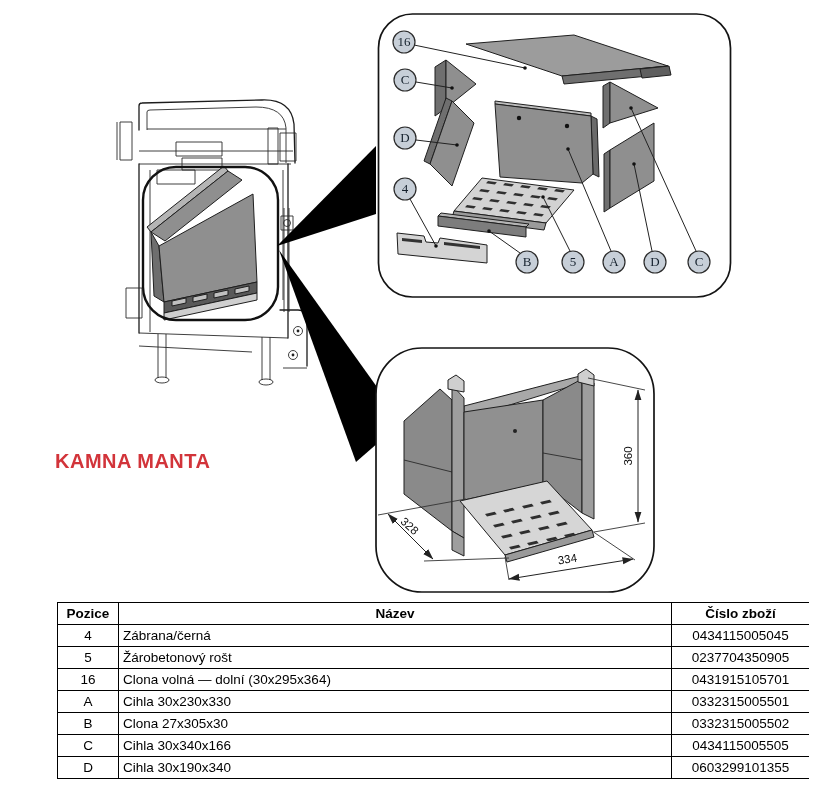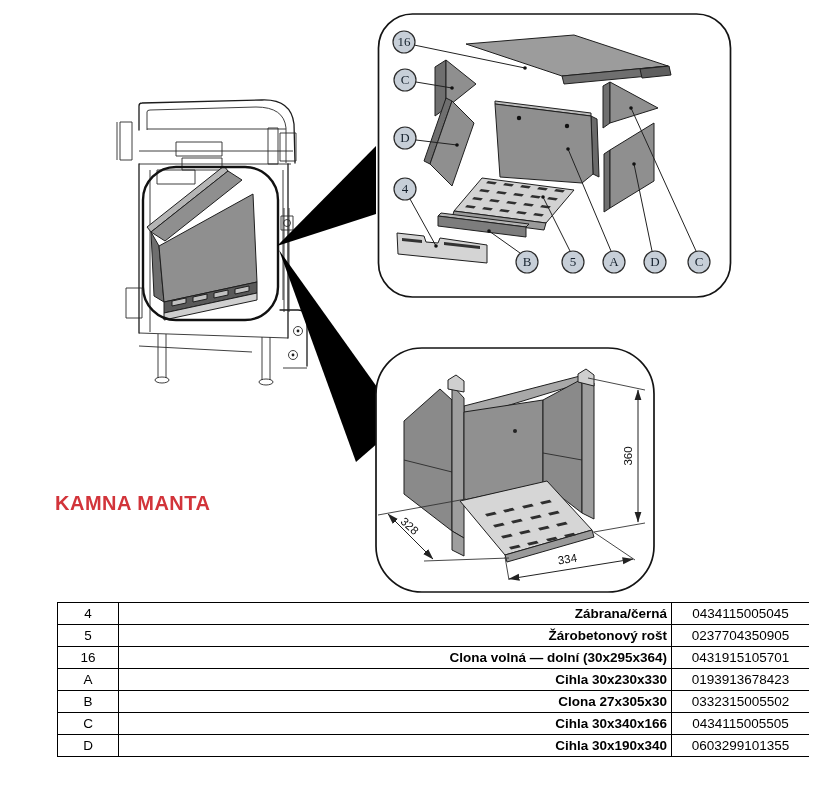--- a/index.html
+++ b/index.html
@@ -8,27 +8,27 @@
   svg text{font-family:"Liberation Serif",serif;}
   .circ-lbl{font-size:13px;fill:#14202c;}
   .dim-lbl{font-family:"Liberation Sans",sans-serif;font-size:11.5px;fill:#111;}
   .ln{fill:none;stroke:#1c1c1c;stroke-width:1.3;stroke-linejoin:round;stroke-linecap:round;}
   .ln-thin{fill:none;stroke:#2a2a2a;stroke-width:0.9;stroke-linejoin:round;}
   .part{stroke:#1f1f1f;stroke-width:1;stroke-linejoin:round;}
   .leader{stroke:#222;stroke-width:1;fill:none;}
   .ext{stroke:#333;stroke-width:0.9;fill:none;}
   .dim{stroke:#222;stroke-width:1;fill:none;}
   #title{position:absolute;left:55px;top:450px;font-size:20px;font-weight:700;
-         letter-spacing:0.5px;color:#d2343a;margin-top:42px;}
+         letter-spacing:0.5px;color:#d2343a;}
   #parts-table{position:absolute;left:57px;top:602px;width:752px;border-collapse:collapse;
          font-size:13.5px;color:#000;table-layout:fixed;}
   #parts-table th,#parts-table td{border:1.5px solid #000;height:19px;padding:1px 4px;overflow:hidden;}
   #parts-table th{font-weight:700;text-align:center;}
   td.c{text-align:center;}
-  td.l{text-align:right;padding-left:5px;font-weight:bold;}
+  td.l{text-align:left;padding-left:5px;}
 </style>
 </head>
 <body>
 
 <div id="page">
 
 <svg width="821" height="610" viewBox="0 0 821 610">
   <defs>
     <marker id="arw" viewBox="0 0 10 8" refX="9.5" refY="4" markerWidth="11" markerHeight="9" orient="auto-start-reverse">
       <path d="M0,0.8 L10,4 L0,7.2 Z" fill="#222"></path>
@@ -288,39 +288,44 @@
 <div id="title">KAMNA MANTA</div>
 
 
 <table id="parts-table">
   <colgroup>
         <col style="width:61px">
         <col style="width:553px">
         <col style="width:138px">
       </colgroup>
   <tbody>
+        <tr>
+    <th>Pozice</th>
+    <th>Název</th>
+    <th>Číslo zboží</th>
+  </tr>
   <tr>
     <td class="c">4</td>
     <td class="l">Zábrana/černá</td>
     <td class="c">0434115005045</td>
   </tr>
   <tr>
     <td class="c">5</td>
     <td class="l">Žárobetonový rošt</td>
     <td class="c">0237704350905</td>
   </tr>
   <tr>
     <td class="c">16</td>
     <td class="l">Clona volná — dolní (30x295x364)</td>
     <td class="c">0431915105701</td>
   </tr>
   <tr>
     <td class="c">A</td>
     <td class="l">Cihla 30x230x330</td>
-    <td class="c">0193913678423</td>
+    <td class="c">0332315005501</td>
   </tr>
   <tr>
     <td class="c">B</td>
     <td class="l">Clona 27x305x30</td>
     <td class="c">0332315005502</td>
   </tr>
   <tr>
     <td class="c">C</td>
     <td class="l">Cihla 30x340x166</td>
     <td class="c">0434115005505</td>

